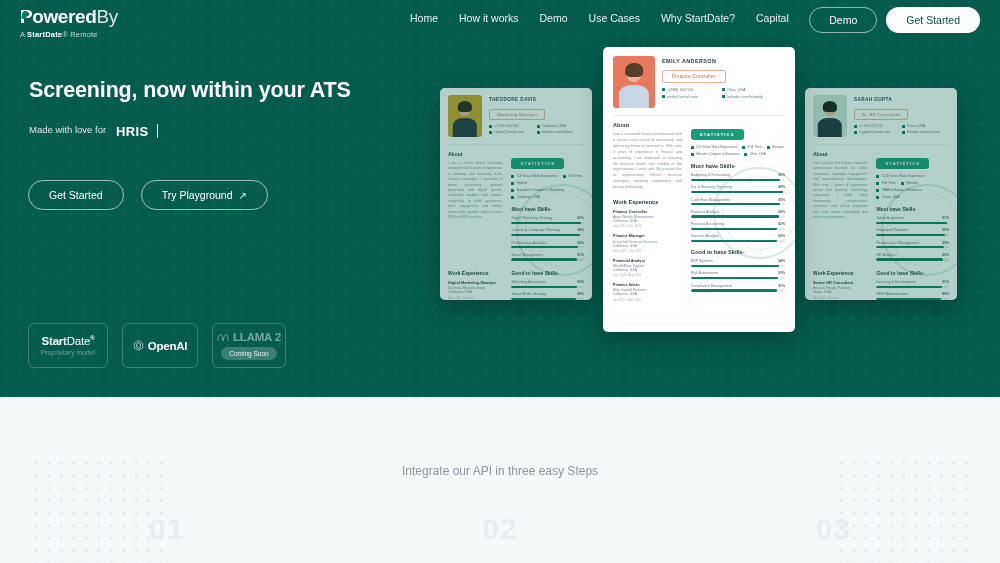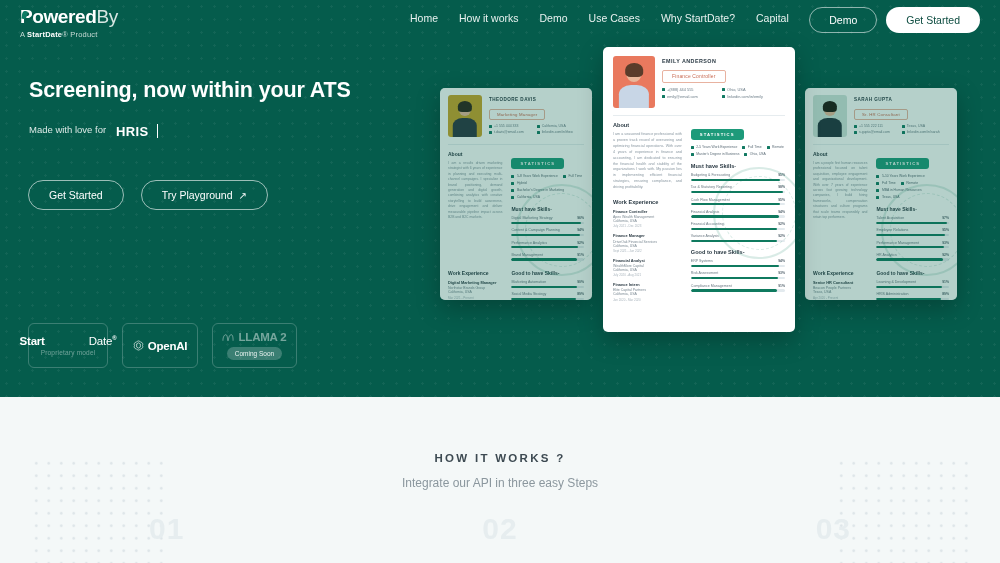--- a/index.html
+++ b/index.html
@@ -69,23 +69,23 @@
   .hb .arr { font-size:10px; }
 
   
   .badges { position:absolute; left:28px; top:323px; display:flex; gap:14px; }
   .badge {
     border:1px solid rgba(255,255,255,.22); border-radius:6px;
     width:80px; height:45px; display:flex; flex-direction:column;
     align-items:center; justify-content:center; gap:2px;
   }
   .badge.w2 { width:76px; }
-  .badge.w3 { width:85px; }
+  .badge.w3 { width:74px; }
   .bd-title { font-size:11.5px; font-weight:bold; color:#ffffff; letter-spacing:-.2px; white-space:nowrap; }
-  .bd-title .lt { font-weight:300;padding-left:44px; }
+  .bd-title .lt { font-weight:300; }
   .bd-sub { font-size:6.5px; color:rgba(255,255,255,.42); letter-spacing:.2px; }
   .bd-oa { display:flex; align-items:center; gap:4px; }
   .bd-pill {
     background:rgba(255,255,255,.22); color:#eaf3f1; font-size:6.5px;
     padding:3px 8px; border-radius:8px; margin-top:2px; white-space:nowrap;
   }
   .bd-faint { color:rgba(255,255,255,.45); }
 
   
   .cards { position:absolute; left:430px; top:0; width:570px; height:397px; }
@@ -191,21 +191,21 @@
 
 <div class="hero">
 
   <div class="nav">
     <div class="brand">
       <div class="brand-row">
         <span class="brand-p">P<span class="leaf"></span></span>
           <span class="brand-rest">owered</span>
           <span class="brand-by">By</span>
       </div>
-      <div class="brand-sub"><span>A </span><b>StartDate</b><span>® Product</span></div>
+      <div class="brand-sub"><span>A </span><b>StartDate</b><span>® Remote</span></div>
     </div>
 
     <div class="nav-links">
       <span class="nav-link">Home</span>
       <span class="nav-link">How it works</span>
       <span class="nav-link">Demo</span>
       <span class="nav-link">Use Cases</span>
       <span class="nav-link">Why StartDate?</span>
       <span class="nav-link">Capital</span>
     </div>
@@ -729,21 +729,20 @@
     </div>
 
   </div>
 </div>
 
 <div class="lower">
   <div class="dots-l"></div>
   <div class="dots-r"></div>
 
   <div class="hiw">
-    <div class="hiw-t">HOW IT WORKS ?</div>
     <div class="hiw-s">Integrate our API in three easy Steps</div>
   </div>
 
   <div class="steps">
     <div class="step">
         <div class="num">01</div>
       </div>
     <div class="step">
         <div class="num">02</div>
       </div>

